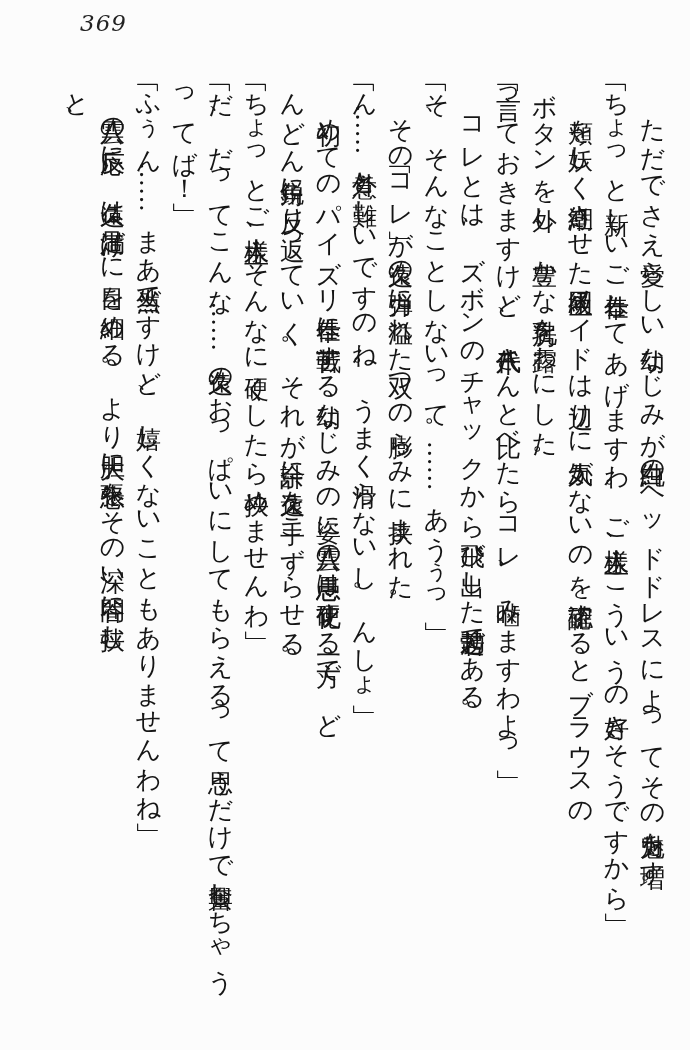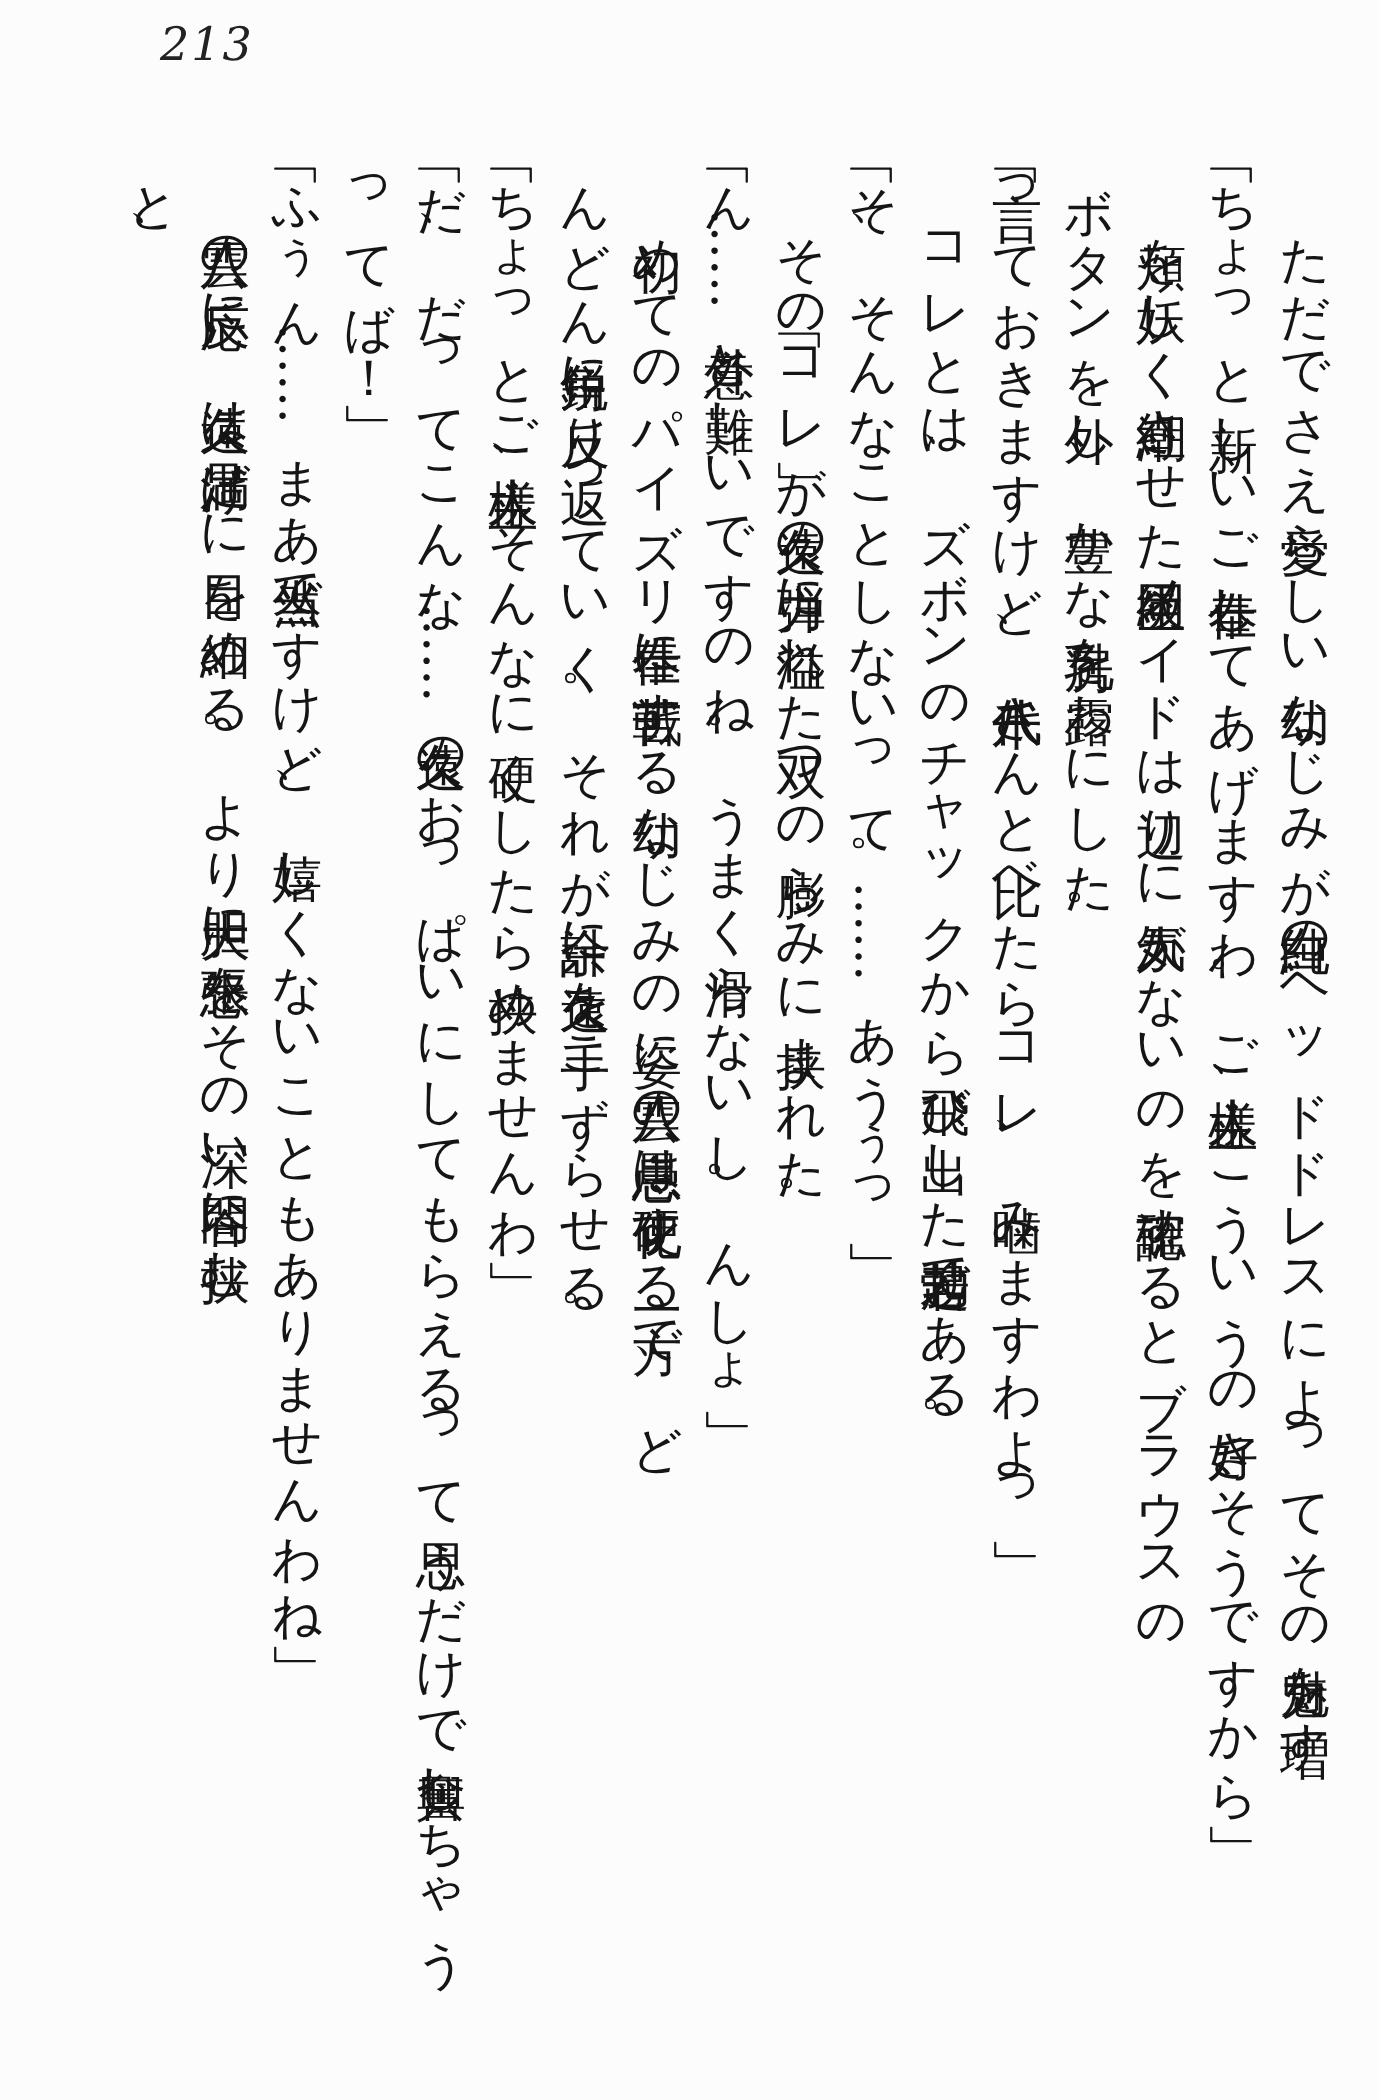--- a/index.html
+++ b/index.html
@@ -44,21 +44,21 @@
     margin: 0;
   }
   .text-columns .line.indent {
     text-indent: 1em;
   }
 </style>
 </head>
 <body>
 
 <div class="page">
-  <div class="page-number">213</div>
+  <div class="page-number">369</div>
   <div class="text-columns">
       <div class="line indent">ただでさえ愛らしい幼なじみが純白のヘッドドレスによってその魅力を増す。</div>
       <div class="line">「ちょっと新しいご奉仕してあげますわ。ご主人様、こういうの好きそうですから」</div>
       <div class="line indent">頬を妖しく紅潮させた同級生メイドは辺りに人気がないのを確認するとブラウスの</div>
       <div class="line">ボタンを外し、豊かな乳房を露わにした。</div>
       <div class="line">「言っておきますけど、八千代さんと比べたらコレ、噛みますわよっ」</div>
       <div class="line indent">コレとは、ズボンのチャックから飛び出した若勃起である。</div>
       <div class="line">「そ、そんなことしないって。……あうぅっ」</div>
       <div class="line indent">その「コレ」が久遠の弾力に溢れた双つの膨らみに挟まれた。</div>
       <div class="line">「ん……意外と難しいですのね。うまく滑らないし。んしょ」</div>

